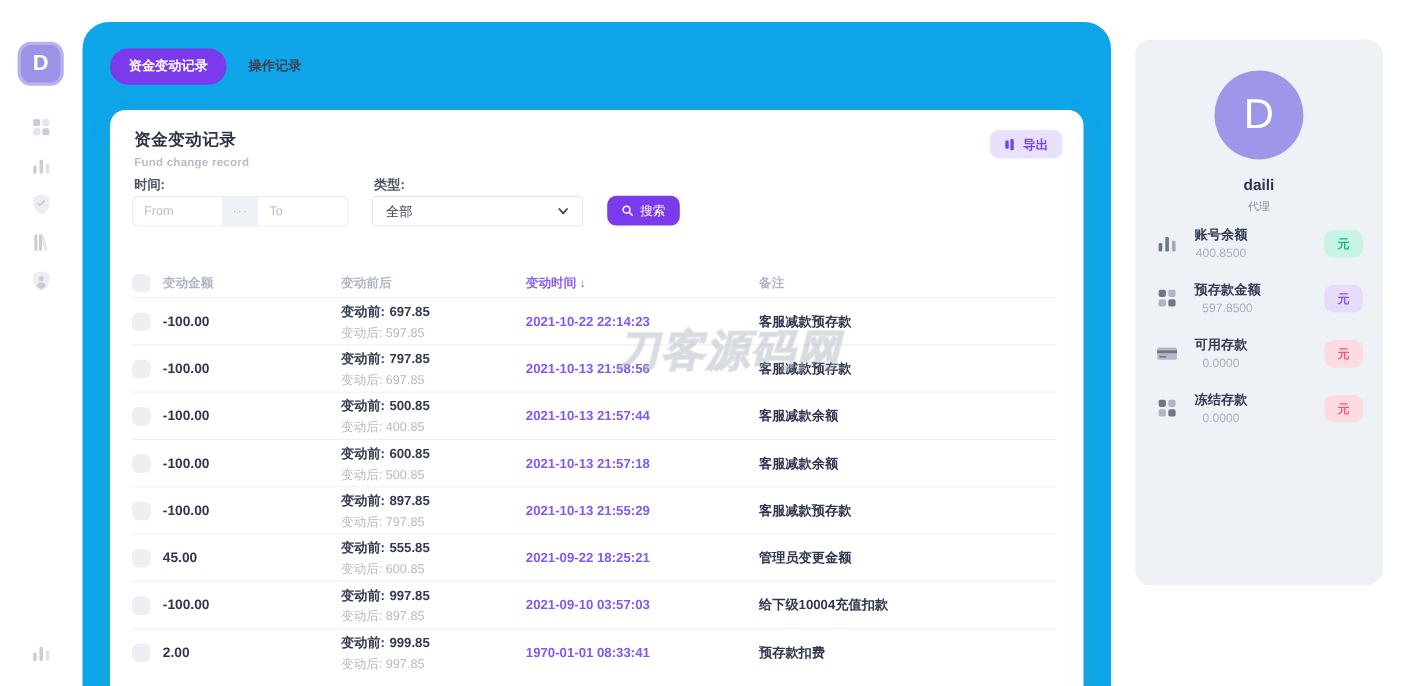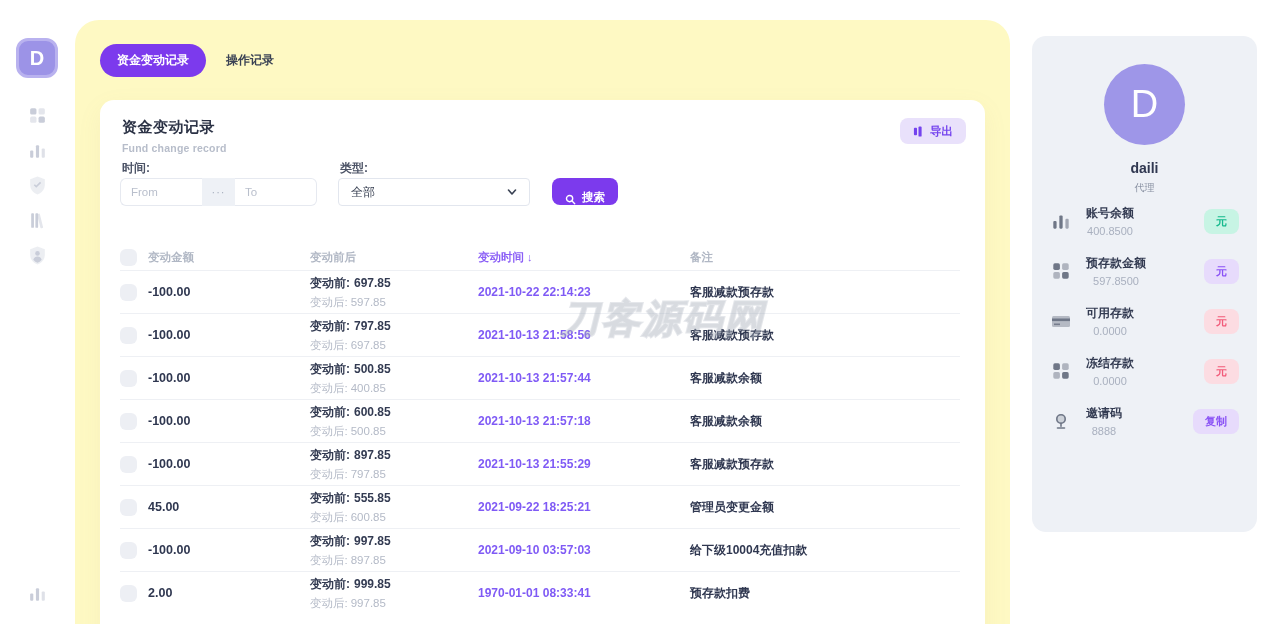--- a/index.html
+++ b/index.html
@@ -11,21 +11,21 @@
   .rail-logo { position:absolute; left:16px; top:38px; width:42px; height:40px; border-radius:12px;
     background:#9c93e7; border:3px solid #b9b2ef; color:#fff; font-size:20px; font-weight:bold;
     display:flex; align-items:center; justify-content:center; }
   .rail-icons { position:absolute; left:0; top:105px; width:75px; display:flex; flex-direction:column; gap:14px; align-items:center; }
   .rail-icon { width:21px; height:21px; color:#c9cdd9; display:flex; align-items:center; justify-content:center; cursor:pointer; }
   .rail-icon svg { width:100%; height:100%; }
   .rail-bottom { position:absolute; left:0; top:583px; width:75px; display:flex; justify-content:center; }
 
   
   .main-panel { position:absolute; left:75px; top:20px; width:935px; height:604px;
-    background:#fef9c3; border-radius:24px 24px 0 0; }
+    background:#0ea5e9; border-radius:24px 24px 0 0; }
 
   .tabs { position:absolute; left:25px; top:24px; display:flex; align-items:center; gap:20px; }
   .tab-pill { background:#7c3aed; color:#fff; font-size:12px; font-weight:bold;
     padding:8px 17px; border-radius:17px; cursor:pointer; }
   .tab-plain { color:#3a4254; font-size:12px; font-weight:bold; cursor:pointer; }
 
   .card { position:absolute; left:25px; top:80px; width:885px; height:544px;
     background:#ffffff; border-radius:14px; box-shadow:0 8px 24px rgba(160,140,110,0.08); }
 
   .card-head { position:absolute; left:22px; top:18px; }
@@ -46,22 +46,22 @@
   .range-input::placeholder { color:#b9bfcc; }
   .range-from { border-radius:6px 0 0 6px; border-right:none; }
   .range-to { border-radius:0 6px 6px 0; border-left:none; }
   .range-sep { width:33px; height:28px; background:#eef1f6; color:#a9b0bf; font-size:11px;
     display:flex; align-items:center; justify-content:center; letter-spacing:1px; }
   .type-select { position:absolute; left:218px; top:18px; width:192px; height:28px;
     border:1px solid #e2e6ee; border-radius:4px; background:#fff; display:flex; align-items:center;
     padding:0 12px; font-size:12px; color:#3a4254; cursor:pointer; }
   .type-select .chev { margin-left:auto; width:10px; height:10px; color:#3a4254; }
   .search-btn { position:absolute; left:432px; top:18px; height:27px; padding:0 13px;
-    background:#7c3aed; color:#fff; border:none; border-radius:8px; font-size:11.5px; font-weight:bold;
-    display:flex; align-items:flex-end; gap:6px; cursor:pointer; }
+    background:#7c3aed; color:#fff; border:none; border-radius:8px; font-size:11.5px; font-weight:normal;
+    display:flex; align-items:center; gap:6px; cursor:pointer; }
   .search-btn svg { width:11px; height:11px; }
 
   
   .table-wrap { position:absolute; left:20px; right:25px; top:145px; }
   .t-head, .t-row { display:flex; align-items:center; }
   .t-head { height:25px; }
   .t-row { height:43px; border-top:1px solid #eef0f4; }
   .c-check { width:28px; }
   .c-amount { width:162px; }
   .c-ba { width:168px; }
@@ -381,28 +381,14 @@
             <rect x="11" y="11" width="6" height="6" rx="1.5"></rect>
           </svg></span>
     <div class="stat-text">
       <span class="stat-label">冻结存款</span>
       <span class="stat-value">0.0000</span>
     </div>
     <span class="badge badge-pink">元</span>
   </div>
 
 
-  <div class="stat-row">
-    <span class="stat-icon"><svg viewBox="0 0 22 22" fill="none" stroke="currentColor" stroke-width="1.6" stroke-linecap="round">
-            <circle cx="11" cy="9" r="4.2" fill="currentColor" opacity="0.25"></circle>
-            <circle cx="11" cy="9" r="4.2"></circle>
-            <path d="M6 12.5c1 2 3 3.2 5 3.2s4-1.2 5-3.2" opacity="0"></path>
-            <path d="M11 13.2v3"></path>
-            <path d="M7.5 18h7"></path>
-          </svg></span>
-    <div class="stat-text">
-      <span class="stat-label">邀请码</span>
-      <span class="stat-value">8888</span>
-    </div>
-    <span class="badge badge-purple badge-click">复制</span>
-  </div>
 </div>
 </div>
 
 </body></html>

